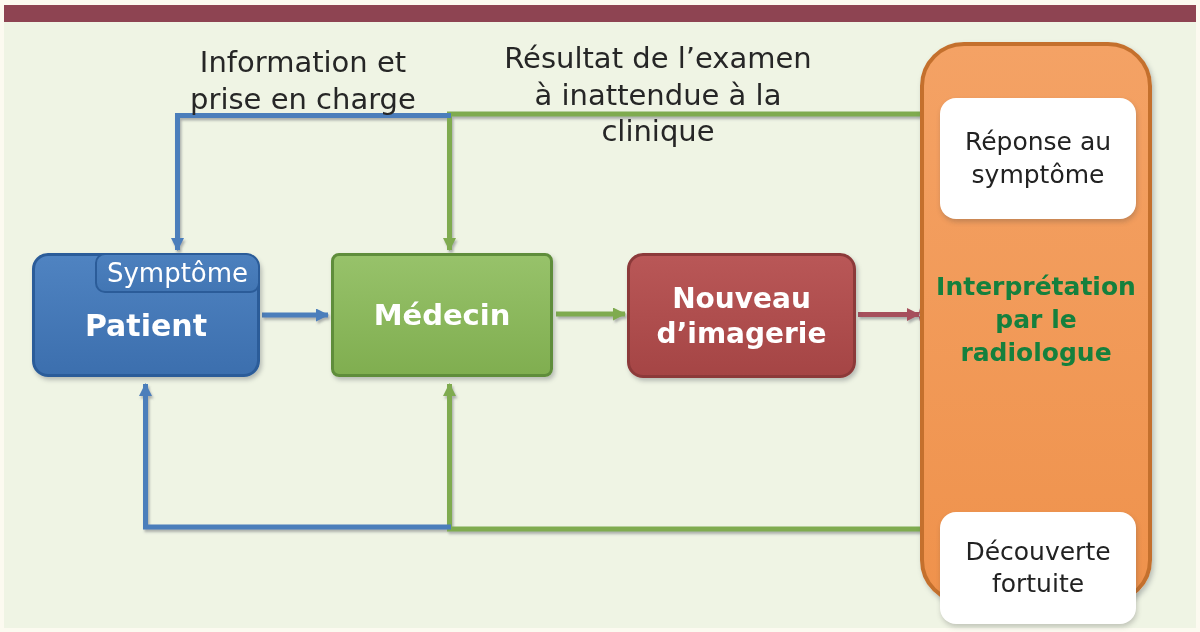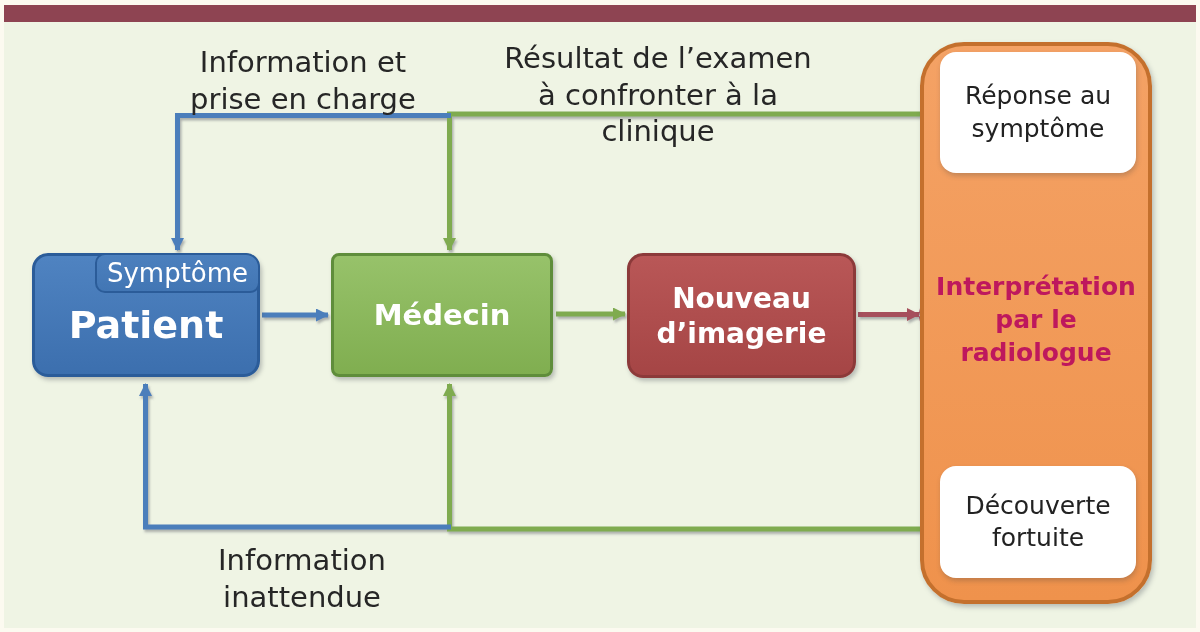--- a/index.html
+++ b/index.html
@@ -7,40 +7,40 @@
   #stage{position:absolute;left:0;top:0;width:1200px;height:632px;}
   .canvas{position:absolute;left:4px;top:5px;width:1192px;height:623px;background:var(--canvas-bg);}
   .topbar{position:absolute;left:0;top:0;width:1192px;height:17px;background:var(--top-bar);}
   .abs{position:absolute;box-sizing:border-box;}
   .node{display:flex;align-items:center;justify-content:center;text-align:center;
     color:#fff;font-weight:bold;white-space:pre-line;
     box-shadow:2px 3px 4px rgba(80,85,95,.35);}
   .node-label{white-space:pre-line;}
   #patient{left:32px;top:253px;width:228px;height:124px;border-radius:16px;
     background:linear-gradient(180deg,#4F83C1,#3C6FAE);border:3px solid var(--node-blue-border);
-    font-size:38px;padding-top:20px;}
+    font-size:30px;padding-top:20px;}
   #symptome{left:95px;top:253px;width:165px;height:40px;border-radius:10px 14px 10px 10px;
     background:linear-gradient(180deg,#4C80BE,#4276B4);border:2px solid var(--node-blue-border);
     display:flex;align-items:center;justify-content:center;color:#fff;font-size:26px;
     font-weight:normal;}
   #medecin{left:331px;top:253px;width:222px;height:124px;border-radius:8px;
     background:linear-gradient(180deg,#97C26A,#80AE50);border:3px solid var(--node-green-border);
     font-size:29px;}
   #examen{left:627px;top:253px;width:229px;height:125px;border-radius:16px;
     background:linear-gradient(180deg,#B95757,#A54545);border:3px solid var(--node-red-border);
     font-size:28px;line-height:1.25;}
   #interpretation-box{left:920px;top:42px;width:232px;height:562px;border-radius:44px;
     background:linear-gradient(180deg,#F4A265,#EF924C);border:4px solid var(--node-orange-border);
     box-shadow:2px 3px 5px rgba(80,85,95,.35);}
   .whitebox{background:#fff;border-radius:16px;display:flex;align-items:center;justify-content:center;
     text-align:center;color:#222;font-size:25px;line-height:1.3;white-space:pre-line;
-    box-shadow:1px 3px 5px rgba(60,60,60,.25);}
+    box-shadow:1px 3px 5px rgba(60,60,60,.25);margin-top:46px;}
   #reponse{left:940px;top:52px;width:196px;height:121px;}
   #decouverte{left:940px;top:466px;width:196px;height:112px;}
-  #interp-label{left:922px;top:270px;width:228px;text-align:center;color:#be185d;font-weight:bold;
+  #interp-label{left:922px;top:270px;width:228px;text-align:center;color:#15803d;font-weight:bold;
     font-size:25px;line-height:1.32;white-space:pre-line;}
   .edge-label{position:absolute;text-align:center;color:#262626;font-size:29px;line-height:1.26;
     white-space:pre-line;}
   #lbl-info-top{left:153px;top:44px;width:300px;}
   #lbl-resultat{left:478px;top:40px;width:360px;}
   #lbl-info-bottom{left:152px;top:542px;width:300px;}
   #lbl-nouveau{left:458px;top:540px;width:392px;}
   svg.wires{position:absolute;left:0;top:0;width:1200px;height:632px;pointer-events:none;}
   .stroke-blue{stroke:var(--arrow-blue);}
   .stroke-green{stroke:var(--arrow-green);}
@@ -119,16 +119,14 @@
     <span class="node-label">Médecin</span>
   </div>
   <div id="examen" class="node abs">
     <span class="node-label">Nouveau
 d’imagerie</span>
   </div>
 
   <div id="lbl-info-top" class="edge-label">Information et
 prise en charge</div>
   <div id="lbl-resultat" class="edge-label">Résultat de l’examen
-à confronter à la clinique</div>
-  <div id="lbl-info-bottom" class="edge-label">Information
-inattendue</div>
+à inattendue à la clinique</div>
 </div>
 
 </body></html>

